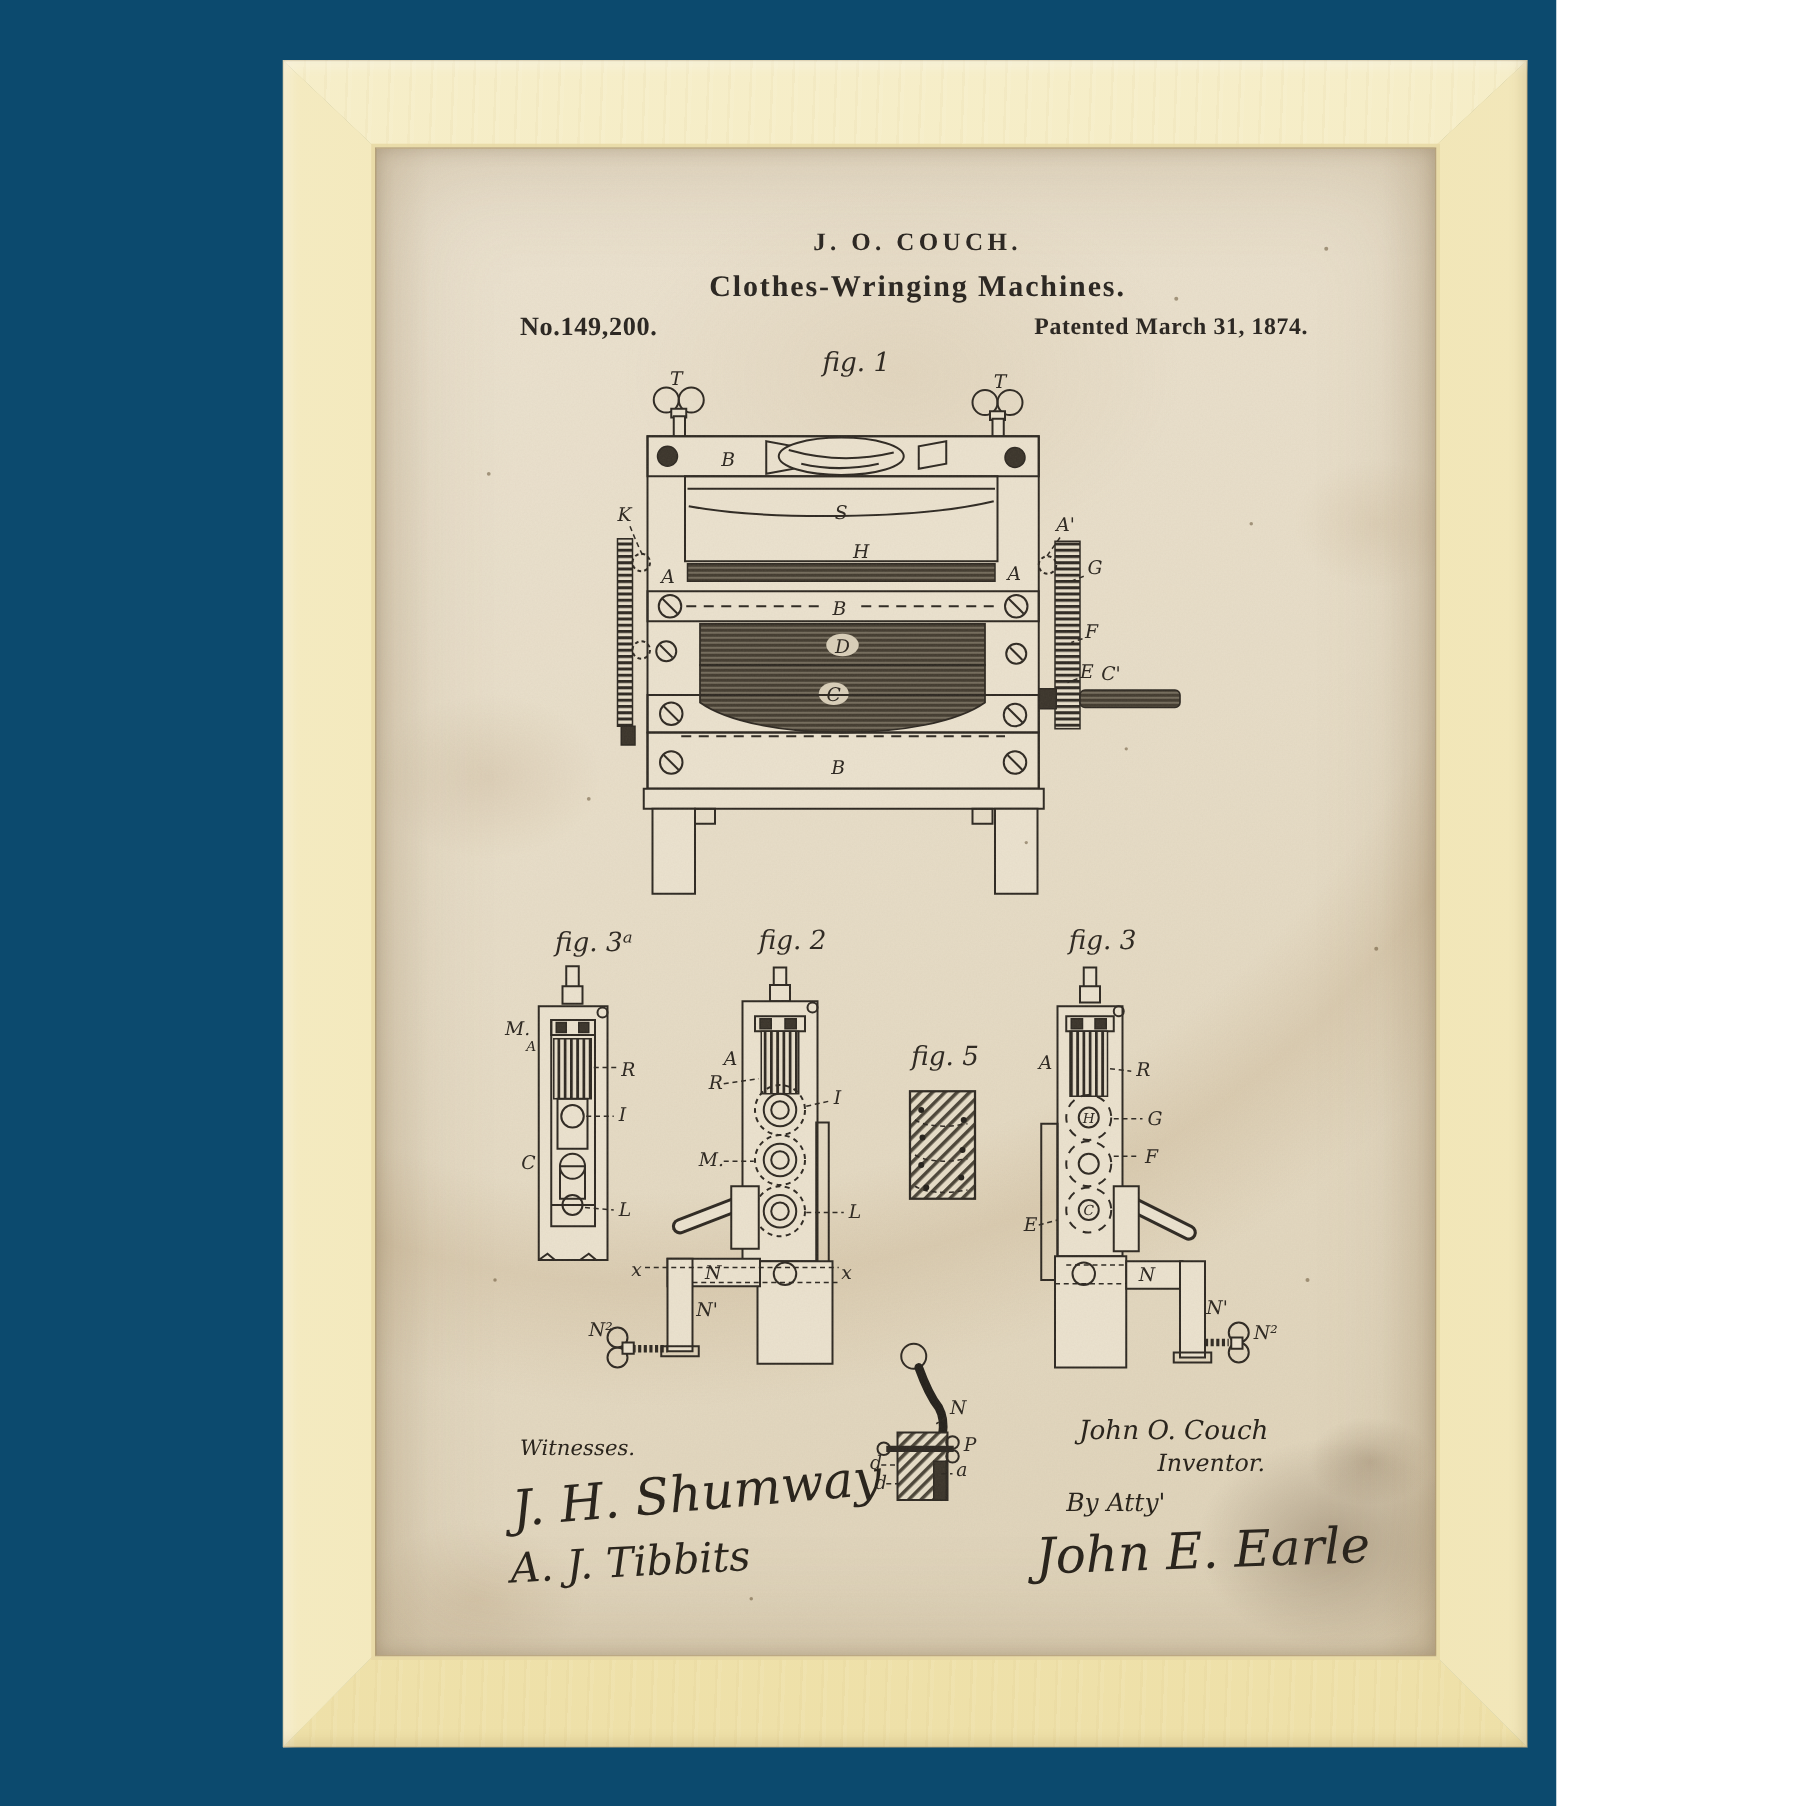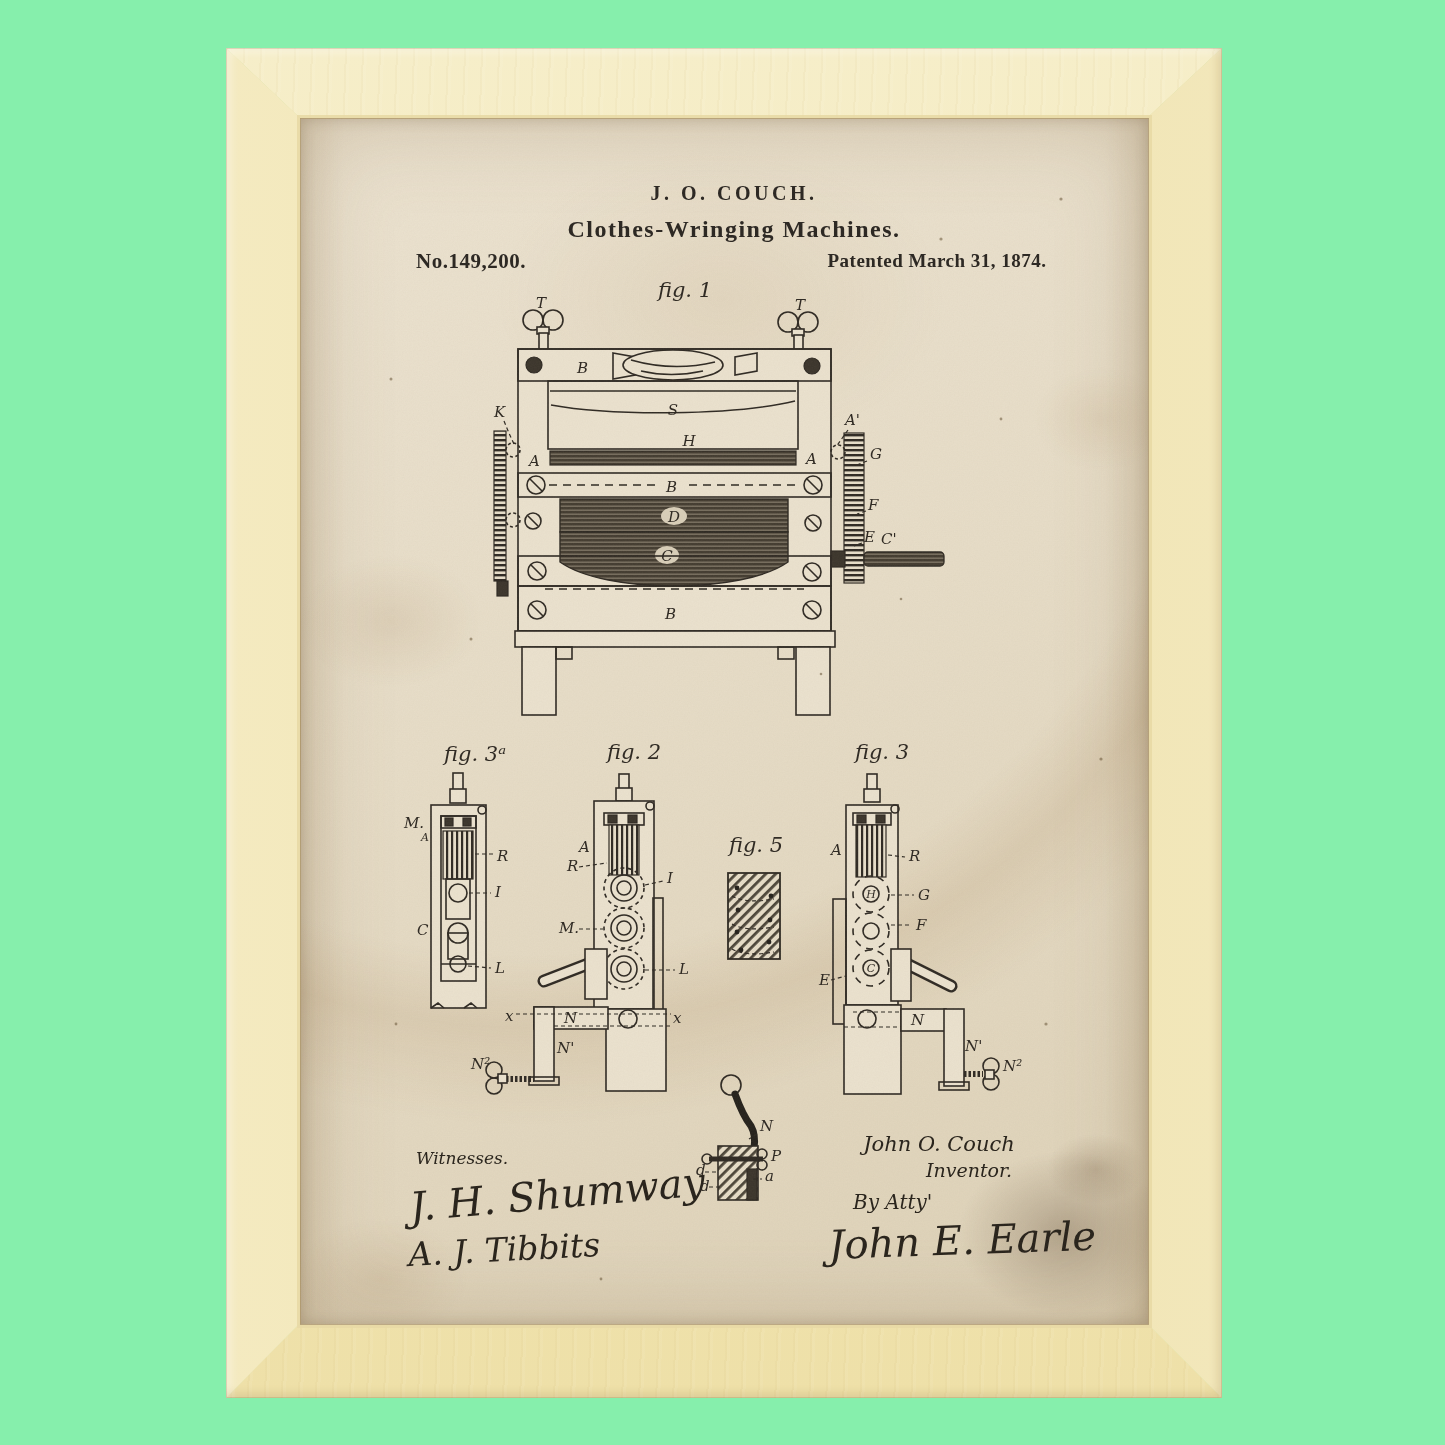--- a/index.html
+++ b/index.html
@@ -1,16 +1,16 @@
 <!DOCTYPE html>
 <html><head>
 <meta charset="utf-8">
 <style>
   html,body{margin:0;padding:0;background:#ffffff;}
-  .scene{position:relative;width:1445px;height:1445px;background:#86efac;overflow:hidden;
+  .scene{position:relative;width:1245px;height:1445px;background:#0c4a6e;overflow:hidden;
          font-family:"Liberation Sans",sans-serif;}
   .frame{position:absolute;left:226px;top:48px;width:996px;height:1350px;}
   .frame-piece{position:absolute;inset:0;}
   .fp-top{background:linear-gradient(180deg,#f6eec9 0%,#f1e5b4 60%,#ecdda3 100%),#f1e5b4;
           clip-path:polygon(0 0,100% 0,calc(100% - 75px) 70px,74px 70px);}
   .fp-bottom{background:linear-gradient(0deg,#eee0a8 0%,#f3e8bc 70%,#ead99b 100%),#f0e3b0;
           clip-path:polygon(0 100%,100% 100%,calc(100% - 75px) calc(100% - 75px),74px calc(100% - 75px));}
   .fp-left{background:linear-gradient(90deg,#f4eac0 0%,#efe2ac 70%,#e8d89a 100%),#f0e3b0;
           clip-path:polygon(0 0,74px 70px,74px calc(100% - 75px),0 100%);}
   .fp-right{background:linear-gradient(270deg,#f2e7ba 0%,#eee0a8 70%,#e6d595 100%),#efe2ae;

